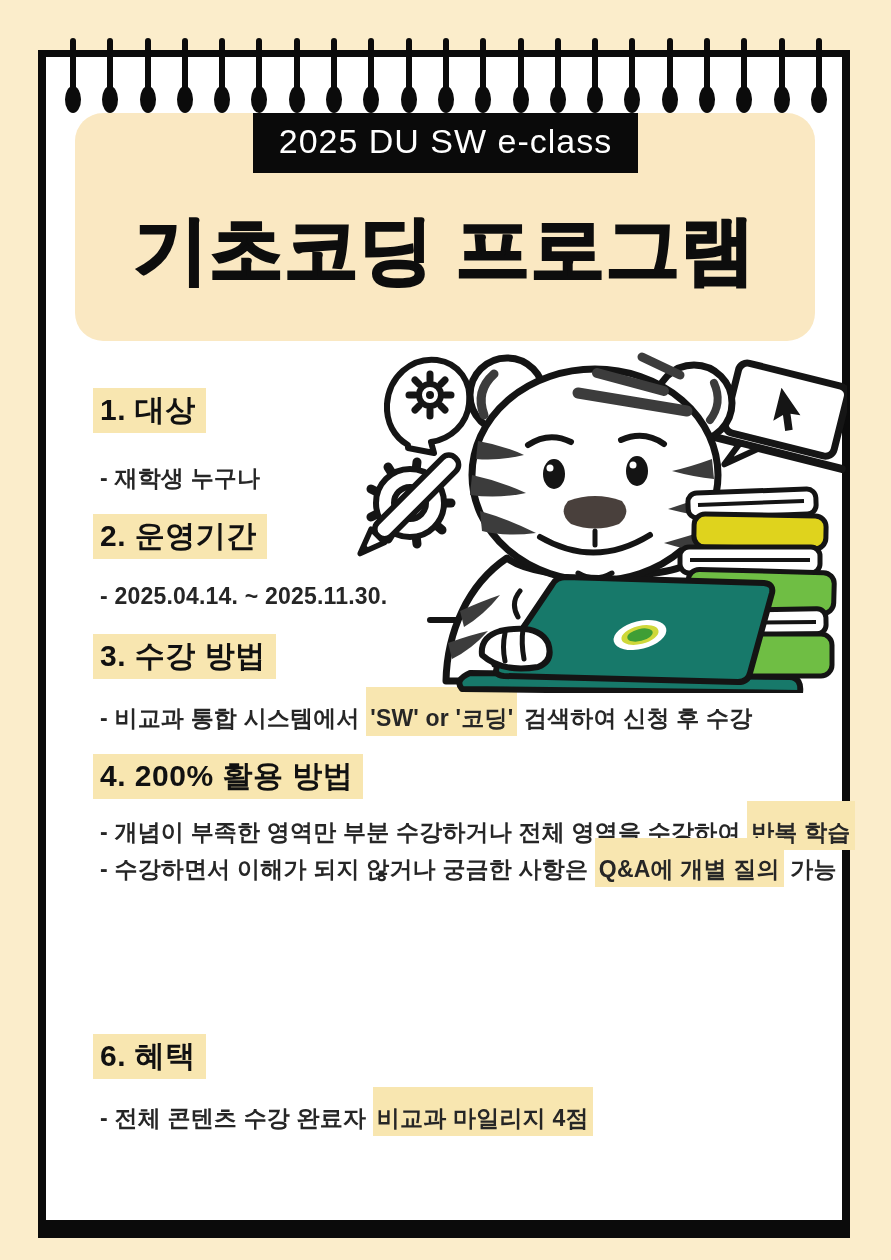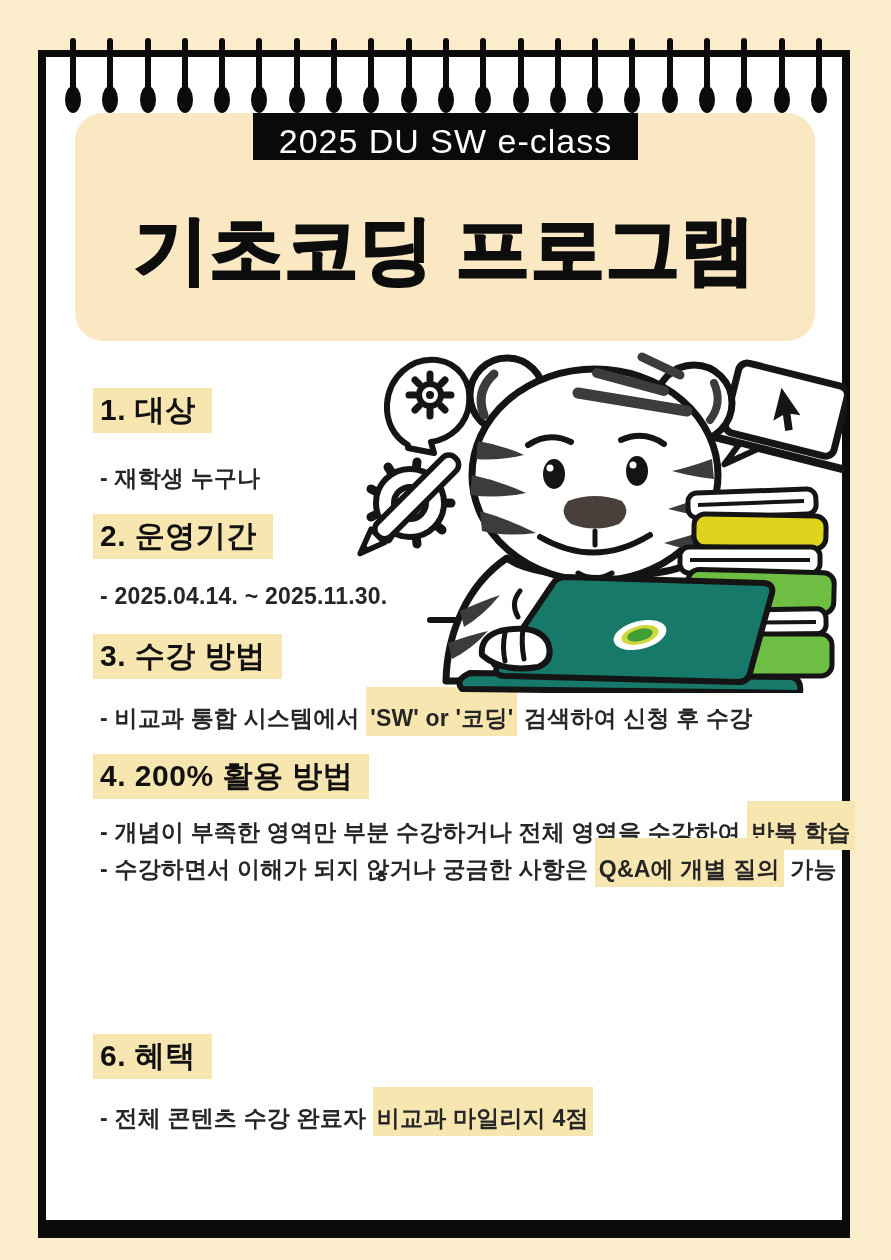--- a/index.html
+++ b/index.html
@@ -23,37 +23,37 @@
   .pin::after {
     content:""; position:absolute; left:50%; transform:translateX(-50%);
     top:48px; width:16px; height:27px; background:#0b0b0b; border-radius:50%;
   }
   
   .title-box {
     position:absolute; left:75px; top:113px; width:740px; height:228px;
     background:#FAE8C2; border-radius:28px; z-index:1;
   }
   .badge {
-    position:absolute; left:253px; top:113px; width:385px; height:47px;
+    position:absolute; left:253px; top:113px; width:385px; height:60px;
     background:#0a0a0a; color:#ffffff; z-index:2;
     font-size:34px; font-weight:500; text-align:center; line-height:56px;
     letter-spacing:1px;
   }
   .main-title {
     position:absolute; left:75px; top:196px; width:740px; z-index:2;
     font-size:74px; line-height:108px; font-weight:900; color:#0d0d0d;
     text-align:center; letter-spacing:1px; -webkit-text-stroke:2.5px #0d0d0d;
   }
   
   .sec-head {
     position:absolute; left:93px; z-index:2;
     font-size:30px; font-weight:800; color:#111; letter-spacing:0.5px;
   }
   .sec-head .hl, .hl {
-    background:#F8E6B0; padding:5px 16px 7px 7px; box-decoration-break:clone;
+    background:#F8E6B0; padding:5px 10px 7px 7px; box-decoration-break:clone;
   }
   .sec-body {
     position:absolute; left:100px; z-index:2;
     font-size:23px; font-weight:700; color:#262626; line-height:37px;
     letter-spacing:0.2px; white-space:nowrap;
   }
   .sec-body .hl { padding:18px 4px 5px 4px; }
   .hl:empty { display:none; }
   .footer {
     position:absolute; left:38px; top:1170px; width:812px; z-index:2;

